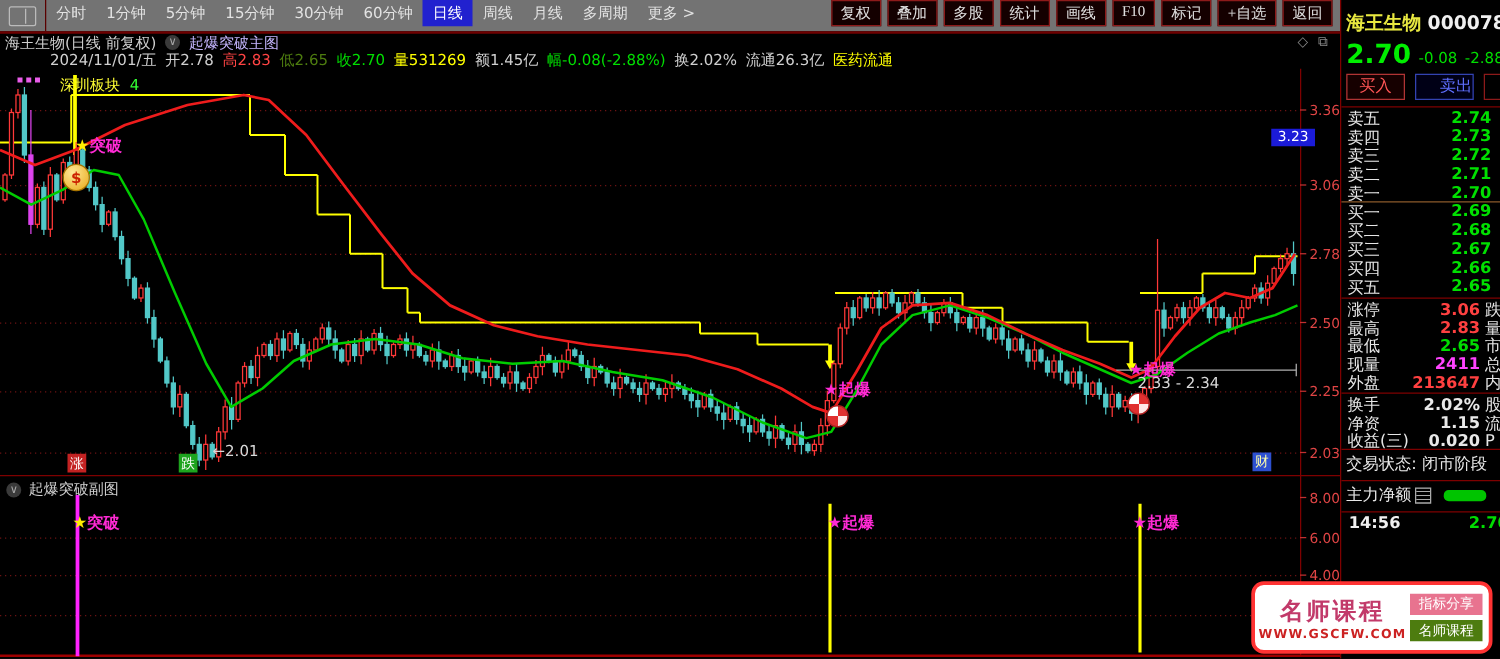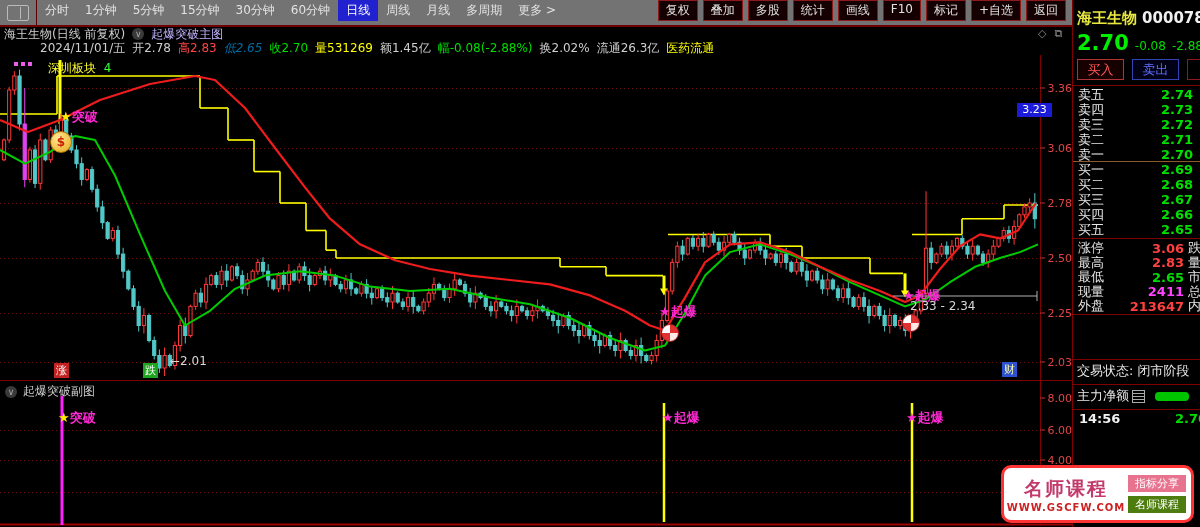--- a/index.html
+++ b/index.html
@@ -7,21 +7,21 @@
        font-family:"DejaVu Sans","Liberation Sans",sans-serif;cursor:default;}
   .abs{position:absolute;}
   
   #toolbar{left:0;top:0;width:1072px;height:25px;display:flex;align-items:flex-start;background:#737373;}
   #tb-border{left:0;top:25px;width:1200px;height:2px;background:#6e0000;}
   .win-cell{display:flex;align-items:center;padding:0 7px;height:25px;border-right:1px solid #5a0000;}
   .win-icon{width:20px;height:14px;border:1px solid #bbb;border-radius:2px;position:relative;}
   .win-icon:before{content:"";position:absolute;left:58%;top:1px;bottom:1px;width:5px;border-left:1px solid #bbb;}
   .period{padding:2px 8px;color:#e2e2e2;font-size:12px;white-space:nowrap;}
   .period.active{background:#2121cf;color:#fff;}
-  #tb-actions{margin-left:auto;display:flex;gap:5px;padding-right:6px;}
+  #tb-actions{margin-left:auto;display:flex;gap:5px;padding-right:6px;font-family:Liberation Serif, serif;}
   .tb-btn{border:1px solid #8d1a1a;background:#140000;color:#e0e0e0;font-size:12px;
           padding:1px 7px;white-space:nowrap;}
   
   #hdr1{left:4px;top:27px;height:14px;display:flex;align-items:center;gap:7px;font-size:12px;white-space:nowrap;}
   #hdr2{left:4px;top:41px;height:14px;display:flex;align-items:center;gap:7px;font-size:12px;white-space:nowrap;margin-left:36px;}
   .circ-ico{width:12px;height:12px;border-radius:50%;background:#3a3a3a;color:#aaa;font-size:9px;
             line-height:12px;text-align:center;display:inline-block;}
   .hdr-title{color:#cfcfcf;}
   #hdr-icons{left:1038px;top:27px;color:#8a8a8a;font-size:11px;display:flex;gap:8px;}
   
@@ -47,21 +47,21 @@
   .sep{position:absolute;left:0;width:128px;height:1px;background:#7e0000;}
   #p-title{top:8px;padding-left:4px;white-space:nowrap;}
   #p-name{color:#e8e840;font-size:15px;font-weight:bold;}
   #p-code{color:#f0f0f0;font-size:15px;font-weight:bold;}
   #p-price-row{top:31px;padding-left:4px;display:flex;align-items:baseline;gap:6px;white-space:nowrap;}
   #p-price{color:#00ee00;font-size:21px;font-weight:bold;}
   .p-chg{color:#00dd00;font-size:12px;}
   #p-btns{top:59px;display:flex;gap:8px;padding-left:4px;}
   .p-btn{width:50px;height:19px;font-size:13px;text-align:center;line-height:19px;}
   #btn-buy{border:1px solid #b03434;color:#ff5555;background:#160000;}
-  #btn-sell{border:1px solid #3343b2;color:#5f6fff;background:#000016;}
+  #btn-sell{border:1px solid #3343b2;color:#5f6fff;background:#000016;text-align:right;}
   #btn-part{width:18px;height:19px;border:1px solid #8d1a1a;}
   .lvl{height:15px;display:flex;align-items:center;padding:0 8px 0 5px;font-size:13px;}
   .lvl .lab{color:#e6e6e6;} .lvl .val{margin-left:auto;color:#00e000;font-weight:bold;}
   .stat{height:14.5px;display:flex;align-items:center;padding-left:5px;font-size:13px;}
   .stat .lab{color:#e6e6e6;} .stat .val{margin-left:auto;font-weight:bold;text-align:right;}
   .stat .c2{width:13px;margin-left:4px;color:#e6e6e6;overflow:hidden;flex:none;}
   #p-status{top:362px;padding-left:4px;font-size:13px;color:#e8e8e8;white-space:nowrap;}
   #p-flow{top:387px;padding-left:4px;display:flex;align-items:center;font-size:13px;color:#e8e8e8;}
   .list-ico{width:11px;height:11px;border:1px solid #aaa;margin-left:3px;
             background:repeating-linear-gradient(#000 0 2px,#aaa 2px 3px);}
@@ -585,21 +585,21 @@
 
   <div id="hdr1" class="abs">
     <span class="hdr-title">海王生物(日线 前复权)</span>
     <span class="circ-ico">∨</span>
     <span style="color:#c4b5fd">起爆突破主图</span>
   </div>
   <div id="hdr2" class="abs">
       <span style="color: rgb(207, 207, 207);">2024/11/01/五</span>
       <span style="color: rgb(207, 207, 207);">开2.78</span>
       <span style="color: rgb(255, 68, 68);">高2.83</span>
-      <span style="color: #0369a1; font-style: italic;">低2.65</span>
+      <span style="color: #4d7c0f;">低2.65</span>
       <span style="color: rgb(0, 221, 0);">收2.70</span>
       <span style="color: rgb(255, 255, 0);">量531269</span>
       <span style="color: rgb(207, 207, 207);">额1.45亿</span>
       <span style="color: rgb(0, 221, 0);">幅-0.08(-2.88%)</span>
       <span style="color: rgb(207, 207, 207);">换2.02%</span>
       <span style="color: rgb(207, 207, 207);">流通26.3亿</span>
       <span style="color: rgb(255, 255, 0);">医药流通</span>
     </div>
   <div id="hdr-icons" class="abs">
     <span>◇</span>
@@ -742,20 +742,37 @@
           <div class="val" style="color: rgb(255, 68, 255);">2411</div>
           <div class="c2">总</div>
         </div>
         <div class="stat">
           <div class="lab">外盘</div>
           <div class="val" style="color: rgb(255, 64, 64);">213647</div>
           <div class="c2">内</div>
         </div>
       </div>
     <div class="sep" style="top:314px"></div>
+    <div id="p-stats2" class="p-abs" style="top:317px">
+        <div class="stat">
+          <div class="lab">换手</div>
+          <div class="val" style="color: rgb(232, 232, 232);">2.02%</div>
+          <div class="c2">股</div>
+        </div>
+        <div class="stat">
+          <div class="lab">净资</div>
+          <div class="val" style="color: rgb(232, 232, 232);">1.15</div>
+          <div class="c2">流</div>
+        </div>
+        <div class="stat">
+          <div class="lab">收益(三)</div>
+          <div class="val" style="color: rgb(232, 232, 232);">0.020</div>
+          <div class="c2">P</div>
+        </div>
+      </div>
     <div class="sep" style="top:359px"></div>
     <div id="p-status" class="p-abs">
       <span>交易状态:</span> <span>闭市阶段</span>
     </div>
     <div class="sep" style="top:384px"></div>
     <div id="p-flow" class="p-abs">
       <span>主力净额</span>
       <span class="list-ico"></span>
       <span id="flow-bar" style="background: rgb(0, 196, 0);"></span>
     </div>

